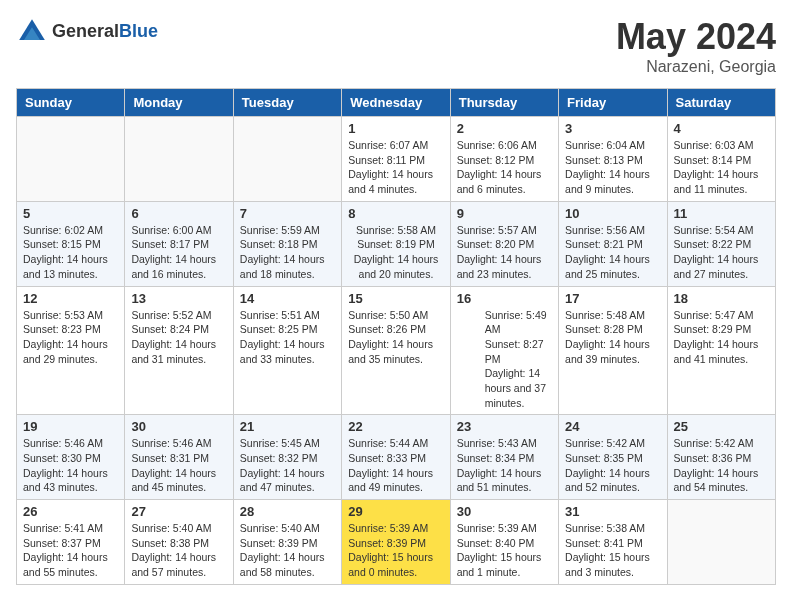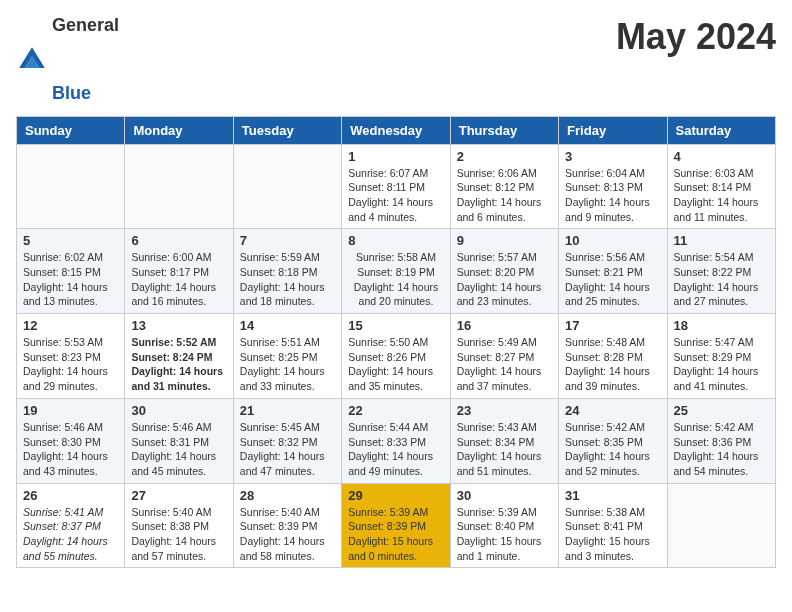--- a/index.html
+++ b/index.html
@@ -15,23 +15,22 @@
       justify-content: space-between;
       align-items: flex-start;
       margin-bottom: 12px;
     }
     .logo {
       display: flex;
       align-items: center;
     }
     .logo-text {
       display: flex;
-      flex-direction: column;
+      flex-direction: row;
       line-height: 1.1;
-      gap: 48px;
     }
     .logo-general {
       font-size: 18px;
       font-weight: bold;
       color: #333;
     }
     .logo-blue {
       font-size: 18px;
       font-weight: bold;
       color: #1a5fa8;
@@ -102,20 +101,21 @@
       <polygon points="20,4 36,30 4,30" fill="#1a5fa8"></polygon>
       <polygon points="20,14 30,30 10,30" fill="#4a9fd4" opacity="0.6"></polygon>
     </svg>
     <div class="logo-text">
       <span class="logo-general">General</span>
       <span class="logo-blue">Blue</span>
     </div>
   </div>
   <div class="title-block">
     <div class="month-title">May 2024</div>
+    <div class="location">Narazeni, Georgia</div>
   </div>
 </div>
 
 <table class="calendar">
   <thead>
     <tr>
     <th>Sunday</th>
         <th>Monday</th>
         <th>Tuesday</th>
         <th>Wednesday</th>
@@ -200,39 +200,39 @@
       </tr>
       <tr style="background: rgb(255, 255, 255);">
         <td style="background: rgb(255, 255, 255);">
           <span class="day-number">12</span>
           <div class="day-info" style="white-space: pre-line;">Sunrise: 5:53 AM
 Sunset: 8:23 PM
 Daylight: 14 hours and 29 minutes.</div>
         </td>
         <td style="background: rgb(255, 255, 255);">
           <span class="day-number">13</span>
-          <div class="day-info" style="white-space: pre-line; font-weight: bold;">Sunrise: 5:52 AM
+          <div class="day-info" style="white-space: pre-line;">Sunrise: 5:52 AM
 Sunset: 8:24 PM
 Daylight: 14 hours and 31 minutes.</div>
         </td>
         <td style="background: rgb(255, 255, 255);">
           <span class="day-number">14</span>
           <div class="day-info" style="white-space: pre-line;">Sunrise: 5:51 AM
 Sunset: 8:25 PM
 Daylight: 14 hours and 33 minutes.</div>
         </td>
         <td style="background: rgb(255, 255, 255);">
           <span class="day-number">15</span>
           <div class="day-info" style="white-space: pre-line;">Sunrise: 5:50 AM
 Sunset: 8:26 PM
 Daylight: 14 hours and 35 minutes.</div>
         </td>
         <td style="background: rgb(255, 255, 255);">
           <span class="day-number">16</span>
-          <div class="day-info" style="white-space: pre-line;">Sunrise: 5:49 AM
+          <div class="day-info" style="white-space: pre-line; margin-left: 28px;">Sunrise: 5:49 AM
 Sunset: 8:27 PM
 Daylight: 14 hours and 37 minutes.</div>
         </td>
         <td style="background: rgb(255, 255, 255);">
           <span class="day-number">17</span>
           <div class="day-info" style="white-space: pre-line;">Sunrise: 5:48 AM
 Sunset: 8:28 PM
 Daylight: 14 hours and 39 minutes.</div>
         </td>
         <td style="background: rgb(255, 255, 255);">
@@ -282,37 +282,37 @@
         <td style="background: rgb(242, 246, 251);">
           <span class="day-number">25</span>
           <div class="day-info" style="white-space: pre-line;">Sunrise: 5:42 AM
 Sunset: 8:36 PM
 Daylight: 14 hours and 54 minutes.</div>
         </td>
       </tr>
       <tr style="background: rgb(255, 255, 255);">
         <td style="background: rgb(255, 255, 255);">
           <span class="day-number">26</span>
-          <div class="day-info" style="white-space: pre-line; font-style: italic;">Sunrise: 5:41 AM
+          <div class="day-info" style="white-space: pre-line;">Sunrise: 5:41 AM
 Sunset: 8:37 PM
 Daylight: 14 hours and 55 minutes.</div>
         </td>
         <td style="background: rgb(255, 255, 255);">
           <span class="day-number">27</span>
           <div class="day-info" style="white-space: pre-line;">Sunrise: 5:40 AM
 Sunset: 8:38 PM
 Daylight: 14 hours and 57 minutes.</div>
         </td>
         <td style="background: rgb(255, 255, 255);">
           <span class="day-number">28</span>
           <div class="day-info" style="white-space: pre-line;">Sunrise: 5:40 AM
 Sunset: 8:39 PM
 Daylight: 14 hours and 58 minutes.</div>
         </td>
-        <td style="background: #eab308;">
+        <td style="background: #fde047;">
           <span class="day-number">29</span>
           <div class="day-info" style="white-space: pre-line;">Sunrise: 5:39 AM
 Sunset: 8:39 PM
 Daylight: 15 hours and 0 minutes.</div>
         </td>
         <td style="background: rgb(255, 255, 255);">
           <span class="day-number">30</span>
           <div class="day-info" style="white-space: pre-line;">Sunrise: 5:39 AM
 Sunset: 8:40 PM
 Daylight: 15 hours and 1 minute.</div>

